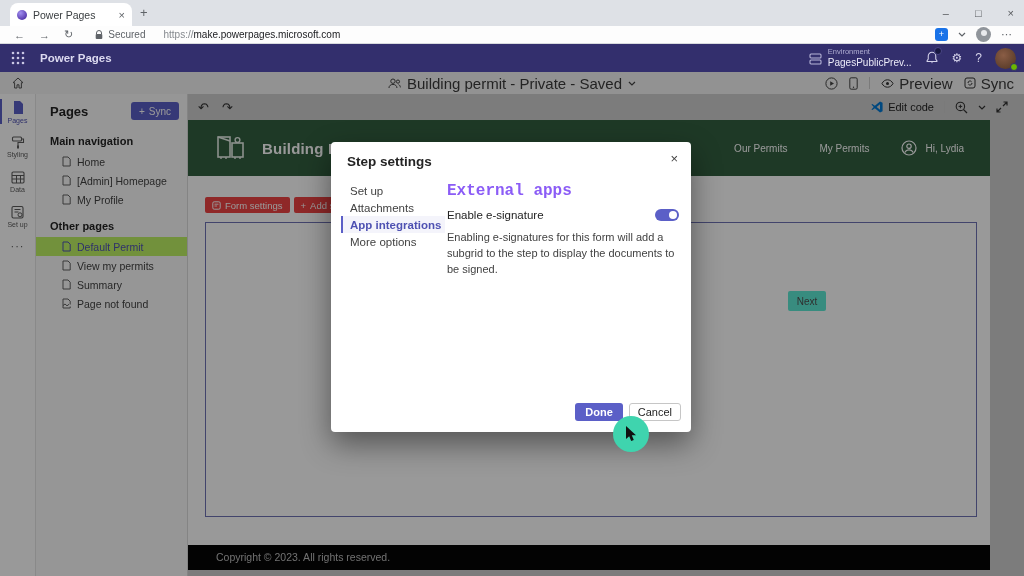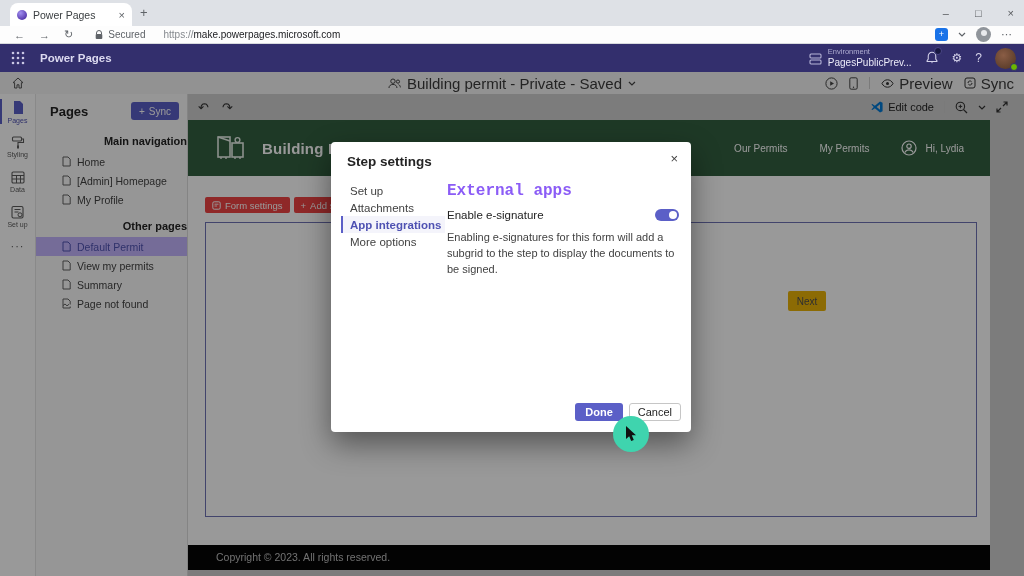--- a/index.html
+++ b/index.html
@@ -52,39 +52,39 @@
   .rail-item { height:35px; display:flex; flex-direction:column; align-items:center; justify-content:center; gap:2px; font-size:7px; color:#5c5c5c; position:relative; }
   .rail-item.active { color:#4f52b2; }
   .rail-item.active::before { content:""; position:absolute; left:0; top:5px; width:2px; height:25px; background:#5b5fc7; }
   .rail-more { text-align:center; font-size:11px; color:#5c5c5c; letter-spacing:1px; margin-top:6px; }
 
   
   .panel { left:36px; top:94px; width:152px; height:482px; background:#fafafa; border-right:1px solid #dcdcdc; }
   .panel-head { display:flex; align-items:center; padding:8px 8px 4px 14px; }
   .panel-title { font-size:13px; font-weight:700; color:#242424; }
   .add-page-btn { margin-left:auto; height:18px; padding:0 8px; border-radius:3px; background:#5b5fc7; color:#fff; font-size:10px; display:flex; align-items:center; gap:4px; border:none; }
-  .section-title { padding:11px 0 5px 14px; font-size:11px; font-weight:700; color:#242424;text-align:right; }
+  .section-title { padding:11px 0 5px 14px; font-size:11px; font-weight:700; color:#242424; }
   .page-item { height:19px; display:flex; align-items:center; gap:6px; padding-left:26px; font-size:10.5px; color:#424242; }
-  .page-item.active { background:#c4b5fd; color:#4f52b2; }
+  .page-item.active { background:#bef264; color:#4f52b2; }
 
   
   .canvas-tools { left:188px; top:94px; width:836px; height:26px; display:flex; align-items:center; color:#2b2b2b; }
   .undoredo { display:flex; gap:13px; padding-left:10px; font-size:13px; color:#333; }
   .ct-right { margin-left:auto; display:flex; align-items:center; gap:10px; padding-right:16px; font-size:11px; color:#1f1f1f; }
 
   
   .site { left:188px; top:120px; width:802px; height:450px; background:#ffffff; }
   .site-header { height:56px; background:#325f40; display:flex; align-items:center; padding:0 26px; color:#fff; }
   .brand { margin-left:14px; font-size:15px; font-weight:700; letter-spacing:.2px; }
   .site-nav { margin-left:auto; display:flex; align-items:center; gap:32px; font-size:10px; }
   .site-user { display:flex; align-items:center; gap:8px; }
   .form-btns { position:absolute; left:17px; top:77px; display:flex; gap:4px; }
   .fbtn { height:16px; padding:0 7px; background:#ef4444; color:#fff; font-size:9.5px; border:none; border-radius:2px; display:flex; align-items:center; gap:4px; }
   .outline-box { position:absolute; left:17px; top:102px; width:772px; height:295px; border:1px solid #6f72b4; background:#fff; }
-  .next-btn { position:absolute; left:600px; top:171px; width:38px; height:20px; background:#eab308; color:#4f4f4f; font-size:10px; border:none; border-radius:2px; }
+  .next-btn { position:absolute; left:600px; top:171px; width:38px; height:20px; background:#5eead4; color:#4f4f4f; font-size:10px; border:none; border-radius:2px; }
   .site-footer { position:absolute; left:0; top:425px; width:802px; height:25px; background:#060606; color:#bdbdbd; font-size:10.5px; line-height:25px; padding-left:28px; }
 
   
   .overlay { left:0; top:72px; width:1024px; height:504px; background:rgba(0,0,0,.40); z-index:40; }
   .modal { left:331px; top:142px; width:360px; height:290px; background:#fff; border-radius:4px; box-shadow:0 12px 30px rgba(0,0,0,.45); z-index:50; }
   .modal-title { position:absolute; left:16px; top:12px; font-size:13.5px; font-weight:600; color:#242424; }
   .modal-close { position:absolute; right:13px; top:9px; font-size:13px; color:#424242; }
   .modal-nav { position:absolute; left:10px; top:40px; width:104px; }
   .mtab { height:17px; display:flex; align-items:center; padding-left:7px; font-size:11.5px; color:#424242; border-left:2px solid transparent; }
   .mtab.active { background:#f4f4fb; border-left:2px solid #5b5fc7; color:#4f52b2; font-weight:600; }

